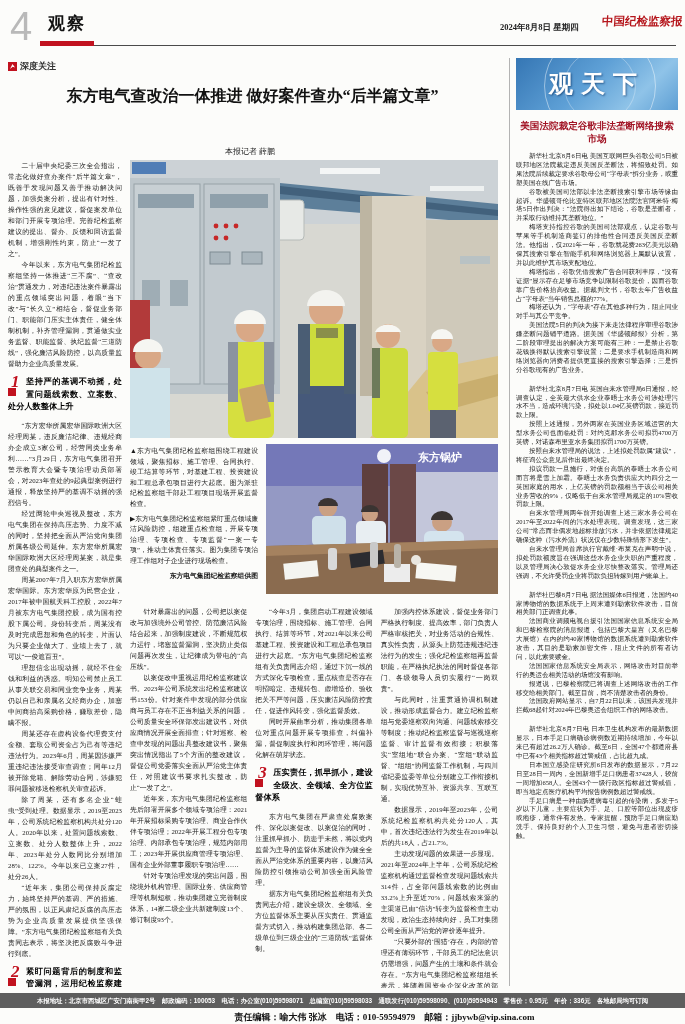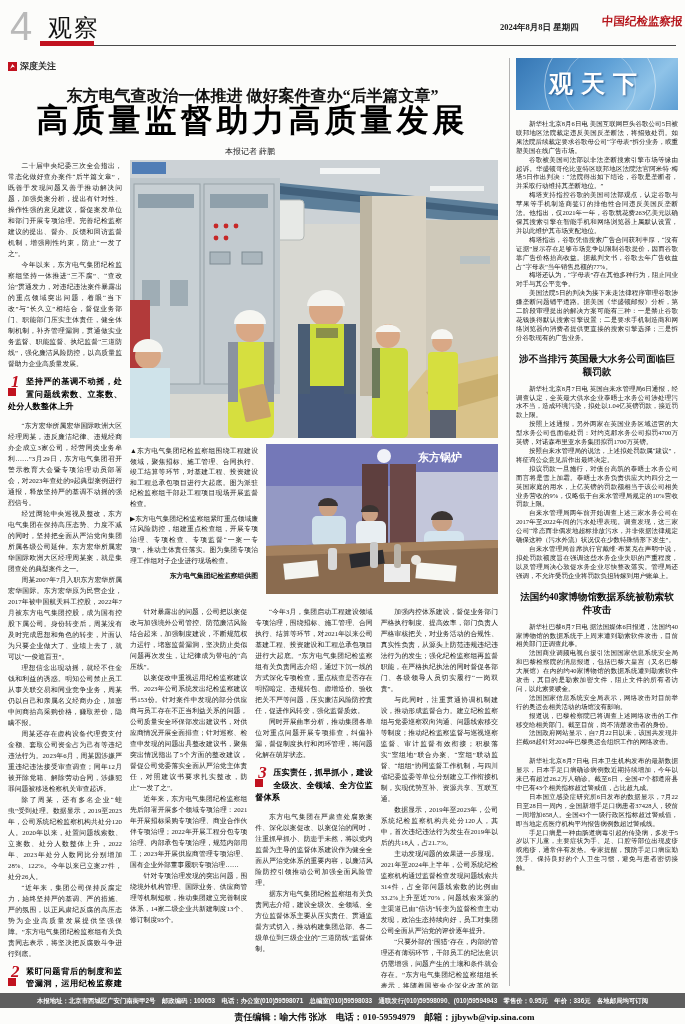--- a/index.html
+++ b/index.html
@@ -1,20 +1,20 @@
 <!DOCTYPE html>
 <html><head>
 <meta charset="utf-8">
 <style>
   html,body{margin:0;padding:0;background:#e9e9e6;}
   .page{position:relative;width:685px;height:1024px;background:#fcfcfa;margin:0 auto;overflow:hidden;
         font-family:"Liberation Serif","DejaVu Serif",serif;color:#1a1a1a;}
   
   .pageno{position:absolute;left:10px;top:4px;font-size:40px;color:#b9b9b9;font-family:"Liberation Sans",sans-serif;}
-  .section-name{position:absolute;left:48px;top:12px;font-size:24px;font-weight:normal;letter-spacing:2px;color:#111;}
+  .section-name{position:absolute;left:48px;top:12px;font-size:17px;font-weight:bold;letter-spacing:2px;color:#111;}
   .head-rule{position:absolute;left:40px;top:45px;width:636px;height:1px;background:#4a4a4a;}
   .head-redbar{position:absolute;left:40px;top:41px;width:54px;height:5px;background:#c1121f;}
   .pub-date{position:absolute;left:500px;top:22px;width:98px;font-size:8.5px;font-weight:bold;text-align:left;color:#222;}
   .masthead{position:absolute;left:602px;top:14px;width:76px;font-size:11.5px;font-weight:bold;color:#b5161c;
             transform:skewX(-4deg);letter-spacing:0px;white-space:nowrap;}
   
   .vdivider{position:absolute;left:509px;top:58px;width:1px;height:928px;background:#b3b3b3;}
   
   .tagline{position:absolute;left:8px;top:60px;font-size:9px;font-weight:bold;color:#333;display:flex;align-items:center;gap:3px;}
   .tag-icon{display:inline-block;width:9px;height:9px;background:#c1121f;position:relative;}
@@ -65,21 +65,20 @@
   <div class="head-redbar"></div>
   <div class="pub-date">2024年8月8日 星期四</div>
   <div class="masthead">中国纪检监察报</div>
   <div class="vdivider"></div>
 
   <div class="tagline">
     <span class="tag-icon"></span>
     <span>深度关注</span>
   </div>
   <div class="kicker">东方电气查改治一体推进 做好案件查办“后半篇文章”</div>
-  <h1 class="main-title">高质量监督助力高质量发展</h1>
   <div class="byline">本报记者 薛鹏</div>
 
   <div id="col1" class="ncol">
     <div>
         <p>二十届中央纪委三次全会指出，常态化做好查办案件“后半篇文章”，既善于发现问题又善于推动解决问题，加强类案分析，提出有针对性、操作性强的意见建议，督促案发单位和部门开展专项治理。完善纪检监察建议的提出、督办、反馈和回访监督机制，增强刚性约束，防止“一发了之”。</p>
         <p>今年以来，东方电气集团纪检监察组坚持一体推进“三不腐”、“查改治”贯通发力，对违纪违法案件暴露出的重点领域突出问题，着眼“当下改”与“长久立”相结合，督促业务部门、职能部门压实主体责任，健全体制机制，补齐管理漏洞，贯通做实业务监督、职能监督、执纪监督“三道防线”，强化廉洁风险防控，以高质量监督助力企业高质量发展。</p>
       </div>
     <div class="subhead">
       <span class="badge">
           <i class="sq"></i>
@@ -241,42 +240,41 @@
       </div>
   </div>
 
   <aside id="sidebar">
     <div class="banner">
       <div class="orb1"></div>
       <div class="orb2"></div>
       <div class="txt">观天下</div>
     </div>
     <div class="sb-article">
+      <div class="sb-title red">美国法院裁定谷歌非法垄断网络搜索市场</div>
       <div class="sb-body">
           <p>新华社北京8月6日电 美国互联网巨头谷歌公司5日被联邦地区法院裁定违反美国反垄断法，将招致处罚。如果法院后续裁定要求谷歌母公司“字母表”拆分业务，或重塑美国在线广告市场。</p>
           <p>谷歌被美国司法部以非法垄断搜索引擎市场等缘由起诉。华盛顿哥伦比亚特区联邦地区法院法官阿米特·梅塔5日作出判决：“法院得出如下结论，谷歌是垄断者，并采取行动维持其垄断地位。”</p>
           <p>梅塔支持指控谷歌的美国司法部观点，认定谷歌与苹果等手机制造商签订的排他性合同违反美国反垄断法。他指出，仅2021年一年，谷歌就花费263亿美元以确保其搜索引擎在智能手机和网络浏览器上属默认设置，并以此维护其市场支配地位。</p>
           <p>梅塔指出，谷歌凭借搜索广告合同获利丰厚，“没有证据”显示存在足够市场竞争以限制谷歌提价，因而谷歌靠广告价格抬高收益。据裁判文书，谷歌去年广告收益占“字母表”当年销售总额的77%。</p>
           <p>梅塔还认为，“字母表”存在其他多种行为，阻止同业对手与其公平竞争。</p>
           <p>美国法院5日的判决为接下来走法律程序审理谷歌涉嫌垄断问题铺平道路。据美国《华盛顿邮报》分析，第二阶段审理提出的解决方案可能有三种：一是禁止谷歌花钱换得默认搜索引擎设置；二是要求手机制造商和网络浏览器向消费者提供更直接的搜索引擎选择；三是拆分谷歌现有的广告业务。</p>
         </div>
     </div>
     <div class="sb-article">
-      <div class="sb-title">涉不当排污 英国最大水务公司面临巨额罚款</div>
       <div class="sb-body">
           <p>新华社北京8月7日电 英国自来水管理局6日通报，经调查认定，全英最大供水企业泰晤士水务公司涉处理污水不当，造成环境污染，拟处以1.04亿英镑罚款，接近罚款上限。</p>
           <p>按照上述通报，另外两家在英国业务区域运营的大型水务公司也面临处罚：对约克郡水务公司拟罚4700万英镑，对诺森布里亚水务集团拟罚1700万英镑。</p>
           <p>按照自来水管理局的说法，上述拟处罚款属“建议”，将征询公众意见后作出最终决定。</p>
           <p>拟议罚款一旦施行，对债台高筑的泰晤士水务公司而言将是雪上加霜。泰晤士水务负责供应大约四分之一英国家庭的用水，上亿英镑的罚款额相当于该公司相关业务营收的9%，仅略低于自来水管理局规定的10%营收罚款上限。</p>
           <p>自来水管理局两年前开始调查上述三家水务公司在2017年至2022年间的污水处理表现。调查发现，这三家公司“常态而非偶发地超标排放污水，并非依据法律规定确保这种（污水外流）状况仅在少数特殊情形下发生”。</p>
           <p>自来水管理局首席执行官戴维·布莱克在声明中说，拟处罚款额度旨在强调这些水务企业失职的严重程度，以及管理局决心敦促水务企业尽快整改落实。管理局还强调，不允许受罚企业将罚款负担转嫁到用户账单上。</p>
         </div>
     </div>
     <div class="sb-article">
-      <div class="sb-title">法国约40家博物馆数据系统被勒索软件攻击</div>
       <div class="sb-body">
           <p>新华社巴黎8月7日电 据法国媒体6日报道，法国约40家博物馆的数据系统于上周末遭到勒索软件攻击，目前相关部门正调查此事。</p>
           <p>法国商业调频电视台援引法国国家信息系统安全局和巴黎检察院的消息报道，包括巴黎大皇宫（又名巴黎大展馆）在内的约40家博物馆的数据系统遭到勒索软件攻击，其目的是勒索加密文件，阻止文件的所有者访问，以此索要赎金。</p>
           <p>法国国家信息系统安全局表示，网络攻击对目前举行的奥运会相关活动的场馆没有影响。</p>
           <p>报道说，巴黎检察院已将调查上述网络攻击的工作移交给相关部门。截至目前，尚不清楚攻击者的身份。</p>
           <p>法国政府网站显示，自7月22日以来，该国共发现并拦截68起针对2024年巴黎奥运会组织工作的网络攻击。</p>
         </div>
     </div>
     <div class="sb-article">
       <div class="sb-body">

